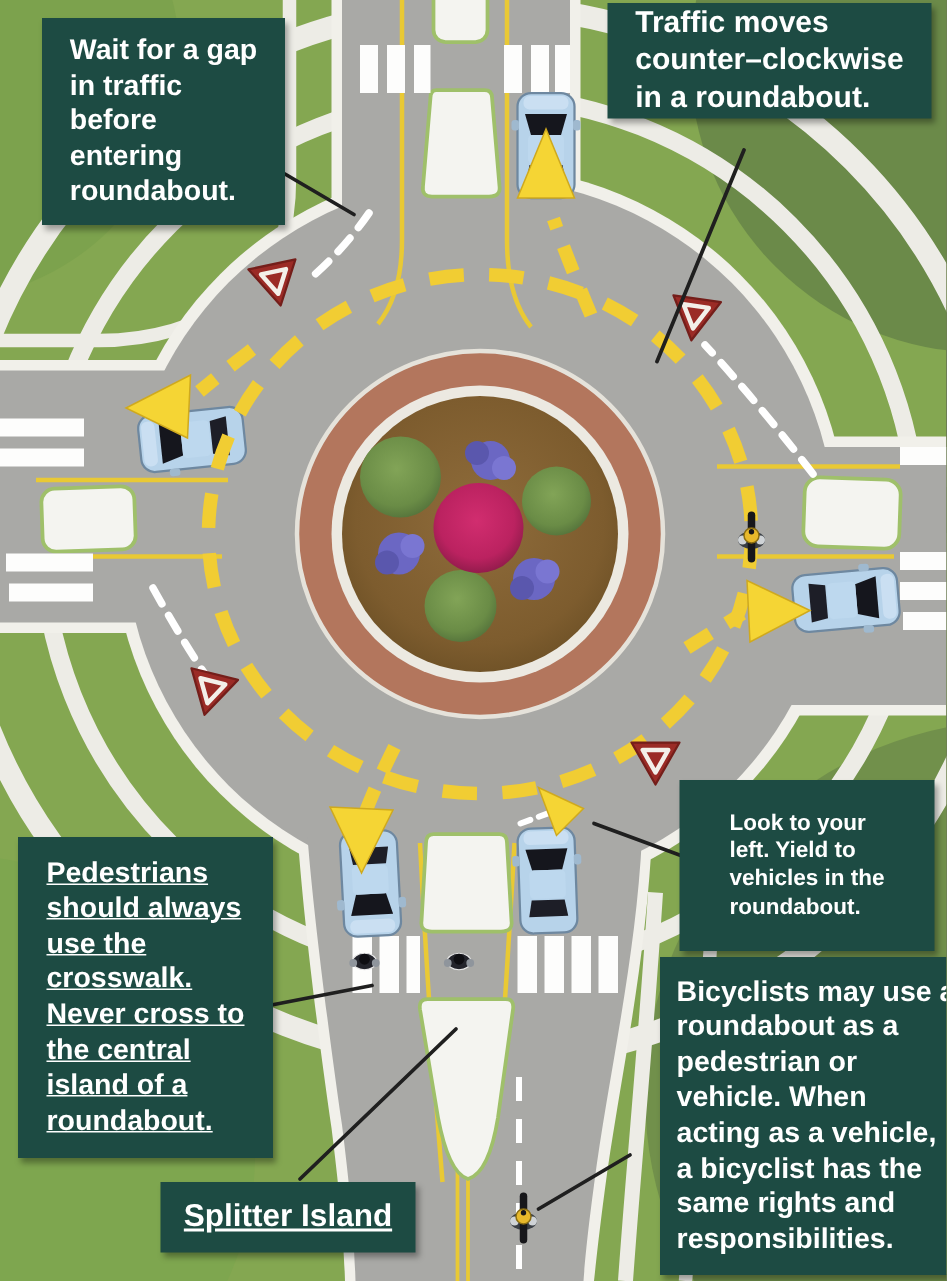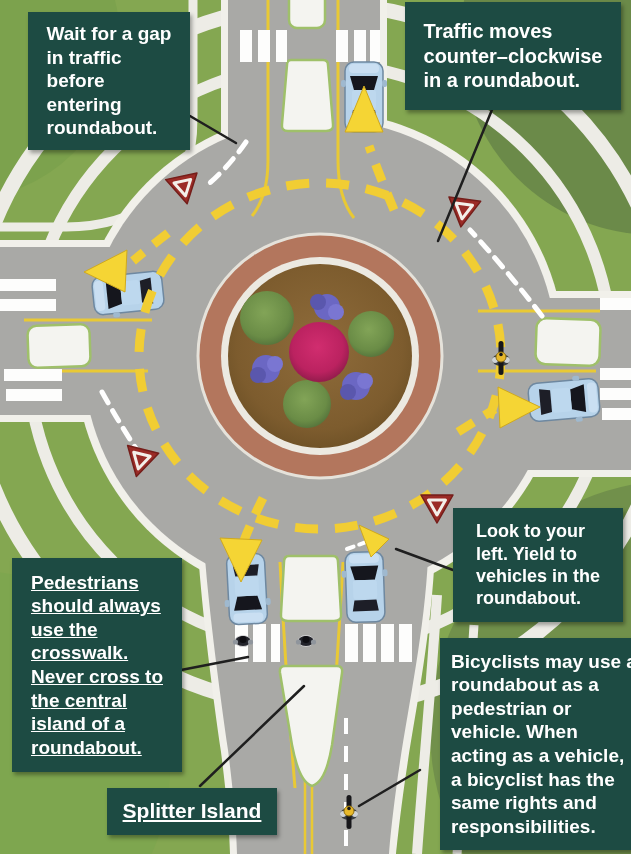--- a/index.html
+++ b/index.html
@@ -8,22 +8,22 @@
     font-family:"Liberation Sans",sans-serif;background:#84a751;
   }
   .scene svg{position:absolute;left:0;top:0;}
   .callout{
     position:absolute;background:#1d4b43;color:#fff;font-weight:bold;
     text-align:left;white-space:pre-line;display:flex;align-items:center;
     justify-content:center;box-shadow:2px 3px 4px rgba(0,0,0,.35);
     line-height:1.24;box-sizing:border-box;padding:4px 6px;
   }
   .c-a{left:28px;top:12px;width:162px;height:138px;font-size:19px;}
-  .c-b{left:405px;top:2px;width:216px;height:108px;font-size:20px;}
-  .c-c{left:453px;top:508px;width:170px;height:114px;font-size:18px;}
+  .c-b{left:405px;top:2px;width:216px;height:77px;font-size:20px;}
+  .c-c{left:453px;top:520px;width:170px;height:114px;font-size:15px;}
   .c-d{left:12px;top:558px;width:170px;height:214px;font-size:19px;text-decoration:underline;}
   .c-e{left:107px;top:788px;width:170px;height:47px;font-size:21px;text-decoration:underline;}
   .c-f{left:440px;top:638px;width:208px;height:212px;font-size:19px;}
 </style>
 </head>
 <body>
 
 <div class="scene">
 
 <svg width="631" height="854" viewBox="0 0 631 854">

